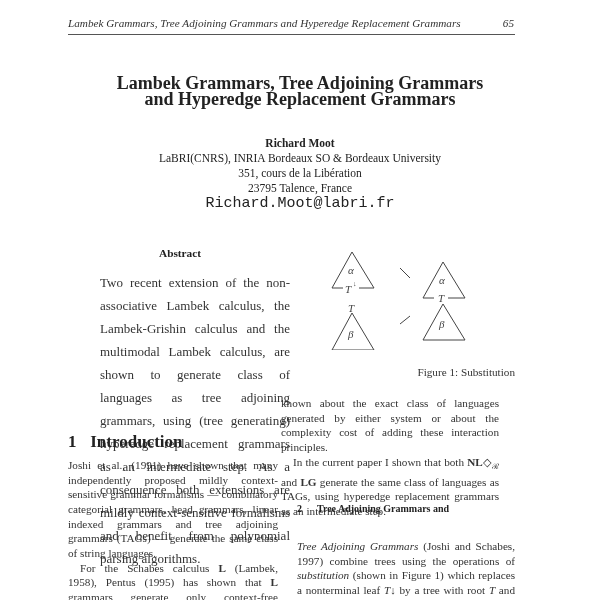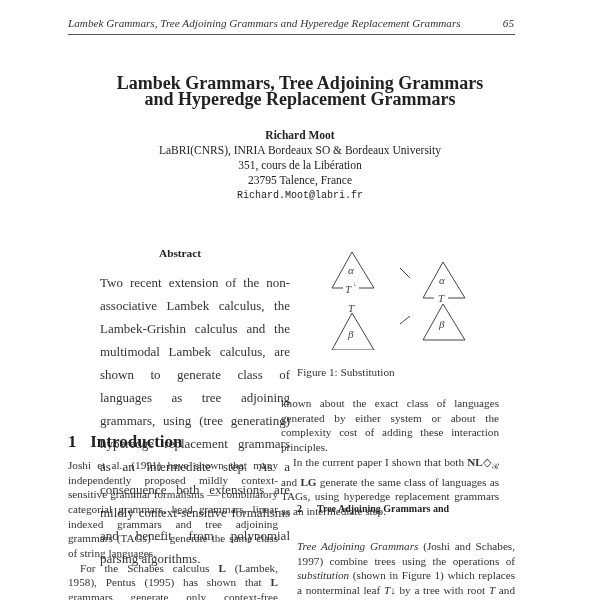--- a/index.html
+++ b/index.html
@@ -3,38 +3,38 @@
 <meta charset="utf-8">
 <style>
   html, body { margin:0; padding:0; background:#ffffff; }
   body { width:600px; height:600px; position:relative; overflow:hidden;
          font-family:"Liberation Serif", "DejaVu Serif", serif; color:#222; }
   .abs { position:absolute; }
   .hdr { left:68px; top:17px; width:446px; font-size:11.2px; font-style:italic; color:#333; }
   .hdr .pg { position:absolute; right:0; top:0; }
   .hdr-rule { left:68px; top:34px; width:447px; height:1px; background:#555; }
   .title { left:0; width:600px; top:76px; text-align:center; font-weight:bold; font-size:18px; line-height:15.5px; color:#222; }
-  .author { left:0; width:600px; top:128px; text-align:center; font-size:11.5px; line-height:15px; }
+  .author { left:0; width:600px; top:136px; text-align:center; font-size:11.5px; line-height:15px; }
   .author .name { font-weight:bold; }
-  .author .mono { font-family:"Liberation Mono", "DejaVu Sans Mono", monospace; font-size:10px; }
+  .author .mono { font-family:"Liberation Mono", "DejaVu Sans Mono", monospace; font-size:15px; }
   .abs-head { left:85px; width:190px; top:247px; text-align:center; font-weight:bold; font-size:11.3px; }
   .abstract { left:100px; width:190px; top:271px; font-size:13px; line-height:23px; text-align:justify; color:#333; }
   .sec1 { left:68px; top:432px; font-weight:bold; font-size:17px; }
   .sec1 .num { display:inline-block; width:18px; }
   .col { font-size:11.2px; line-height:14.65px; color:#333; }
   .col p { margin:0; text-align:justify; }
   .col p.ind { text-indent:12px; }
   .left-body { left:68px; width:210px; top:458px; }
   .right-body { left:281px; width:218px; top:396px; }
   .sec2 { left:297px; top:501px; font-weight:bold; font-size:10px; line-height:15.5px; }
   .sec2 .num { display:inline-block; width:20px; }
   .sec2 .l2 { padding-left:20px; }
   .right-body2 { left:297px; width:218px; top:539px; }
   .fig { left:330px; top:250px; width:140px; height:100px; }
-  .cap { left:297px; width:218px; top:366px; text-align:left; font-size:11.2px; color:#333; }
+  .cap { left:297px; width:218px; top:366px; text-align:right; font-size:11.2px; color:#333; }
   .b { font-weight:bold; }
   .i { font-style:italic; }
 </style>
 </head>
 <body>
 
 <div class="abs hdr">
   <span>Lambek Grammars, Tree Adjoining Grammars and Hyperedge Replacement Grammars</span>
   <span class="pg">65</span>
 </div>

